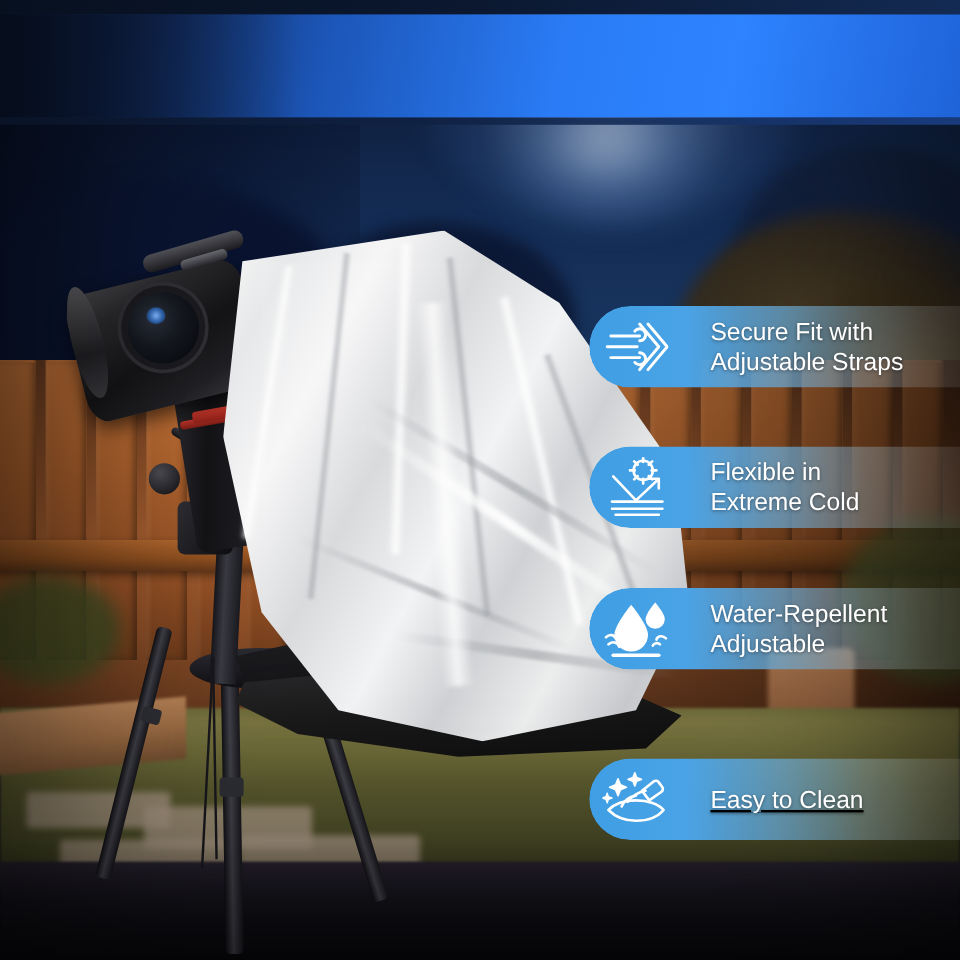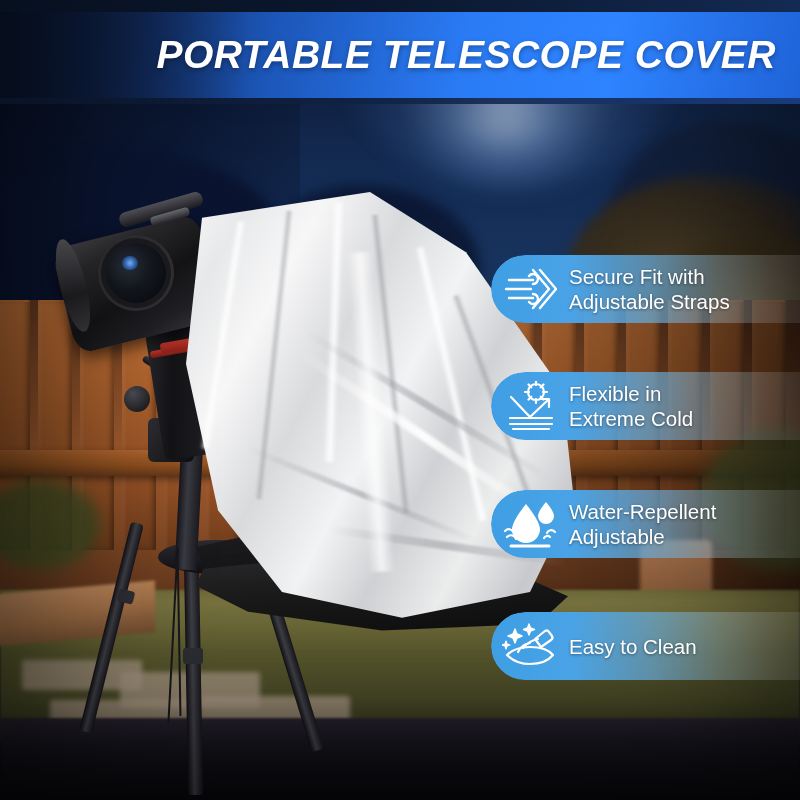--- a/index.html
+++ b/index.html
@@ -117,21 +117,21 @@
      background:linear-gradient(90deg,#0a1428 0%,#11254a 55%,#1b3f84 100%);opacity:.9;}
 
   
   .pill{position:absolute;left:491px;height:68px;display:flex;align-items:center;
      border-radius:34px 0 0 34px;overflow:hidden;}
   .pill-bg{position:absolute;inset:0;border-radius:34px 0 0 34px;
      background:linear-gradient(90deg,#3f9ee4 0%,#4aa3e6 26%,rgba(104,170,215,.72) 52%,rgba(150,185,205,.38) 74%,rgba(190,205,215,.18) 90%,rgba(210,220,225,.10) 100%);}
   .pill-ico{position:relative;width:78px;height:68px;display:flex;align-items:center;justify-content:center;flex:0 0 78px;}
   .pill-txt{position:relative;color:#fff;font-size:20.5px;line-height:25px;font-weight:400;
      text-shadow:0 1px 3px rgba(0,0,0,.45);white-space:pre-line;}
-  .pill-w{width:309px;}
+  .pill-w{width:309px;gap:23px;}
   svg{display:block;}
 </style>
 </head>
 <body>
 
 <div class="stage">
 
   <div class="scene">
     <div class="sky"></div>
     <div class="sky-left"></div>
@@ -226,21 +226,20 @@
     <div class="crease" style="left:150px;top:350px;width:240px;height:8px;transform:rotate(8deg);"></div>
     <div class="creaseL" style="left:180px;top:60px;width:26px;height:320px;transform:rotate(-4deg);opacity:.8;"></div>
   </div>
 
   <div class="vignette"></div>
 
   <div class="banner-topstrip"></div>
   <div class="banner"></div>
   <div class="banner-fadeL"></div>
   <div class="banner-botstrip"></div>
-  <div class="banner-title">PORTABLE TELESCOPE COVER</div>
 
   <div class="pill pill-w" style="top:255px;">
     <div class="pill-bg"></div>
     <div class="pill-ico">
       <svg width="54" height="48" viewBox="0 0 54 48" fill="none" stroke="#ffffff" stroke-width="2.4" stroke-linecap="round" stroke-linejoin="round">
         <path d="M30 5 L46 24 L30 43"></path>
         <path d="M37 5 L53 24 L37 43"></path>
         <path d="M6 15 H30"></path>
         <path d="M3 24 H28"></path>
         <path d="M6 33 H30"></path>
@@ -280,21 +279,21 @@
         <path d="M4 39 c3 -3 8 -2 9 2"></path>
         <path d="M52 34 c-3 -3 -7 -2 -8 1"></path>
         <path d="M47 39 c-2 -2 -5 -1 -6 1"></path>
         <path d="M8 48 H46" stroke-width="3"></path>
       </svg>
     </div>
     <div class="pill-txt">Water-Repellent
 Adjustable</div>
   </div>
 
-  <div class="pill pill-w" style="top:612px;">
+  <div class="pill pill-w" style="top:632px;text-decoration:underline;">
     <div class="pill-bg"></div>
     <div class="pill-ico">
       <svg width="56" height="50" viewBox="0 0 56 50" fill="none" stroke="#ffffff" stroke-width="2.2" stroke-linecap="round" stroke-linejoin="round">
         <path d="M5 34 c6 -6 14 -8 23 -8 c10 0 19 3 23 8 c-5 6 -14 9 -23 9 c-9 0 -17 -3 -23 -9 Z"></path>
         <path d="M16 31 c2 -5 7 -8 12 -9"></path>
         <path d="M21 27 c4 -5 10 -8 15 -9"></path>
         <path d="M33 18 l10 -8 a3 3 0 0 1 4 1 l3 4 a3 3 0 0 1 -1 4 l-10 7 Z"></path>
         <path d="M13 8 l2 5 l5 2 l-5 2 l-2 5 l-2 -5 l-5 -2 l5 -2 Z" fill="#ffffff" stroke-width="1.4"></path>
         <path d="M27 3 l1.5 4 l4 1.5 l-4 1.5 l-1.5 4 l-1.5 -4 l-4 -1.5 l4 -1.5 Z" fill="#ffffff" stroke-width="1.4"></path>
         <path d="M4 20 l1 3 l3 1 l-3 1 l-1 3 l-1 -3 l-3 -1 l3 -1 Z" fill="#ffffff" stroke-width="1.2"></path>

